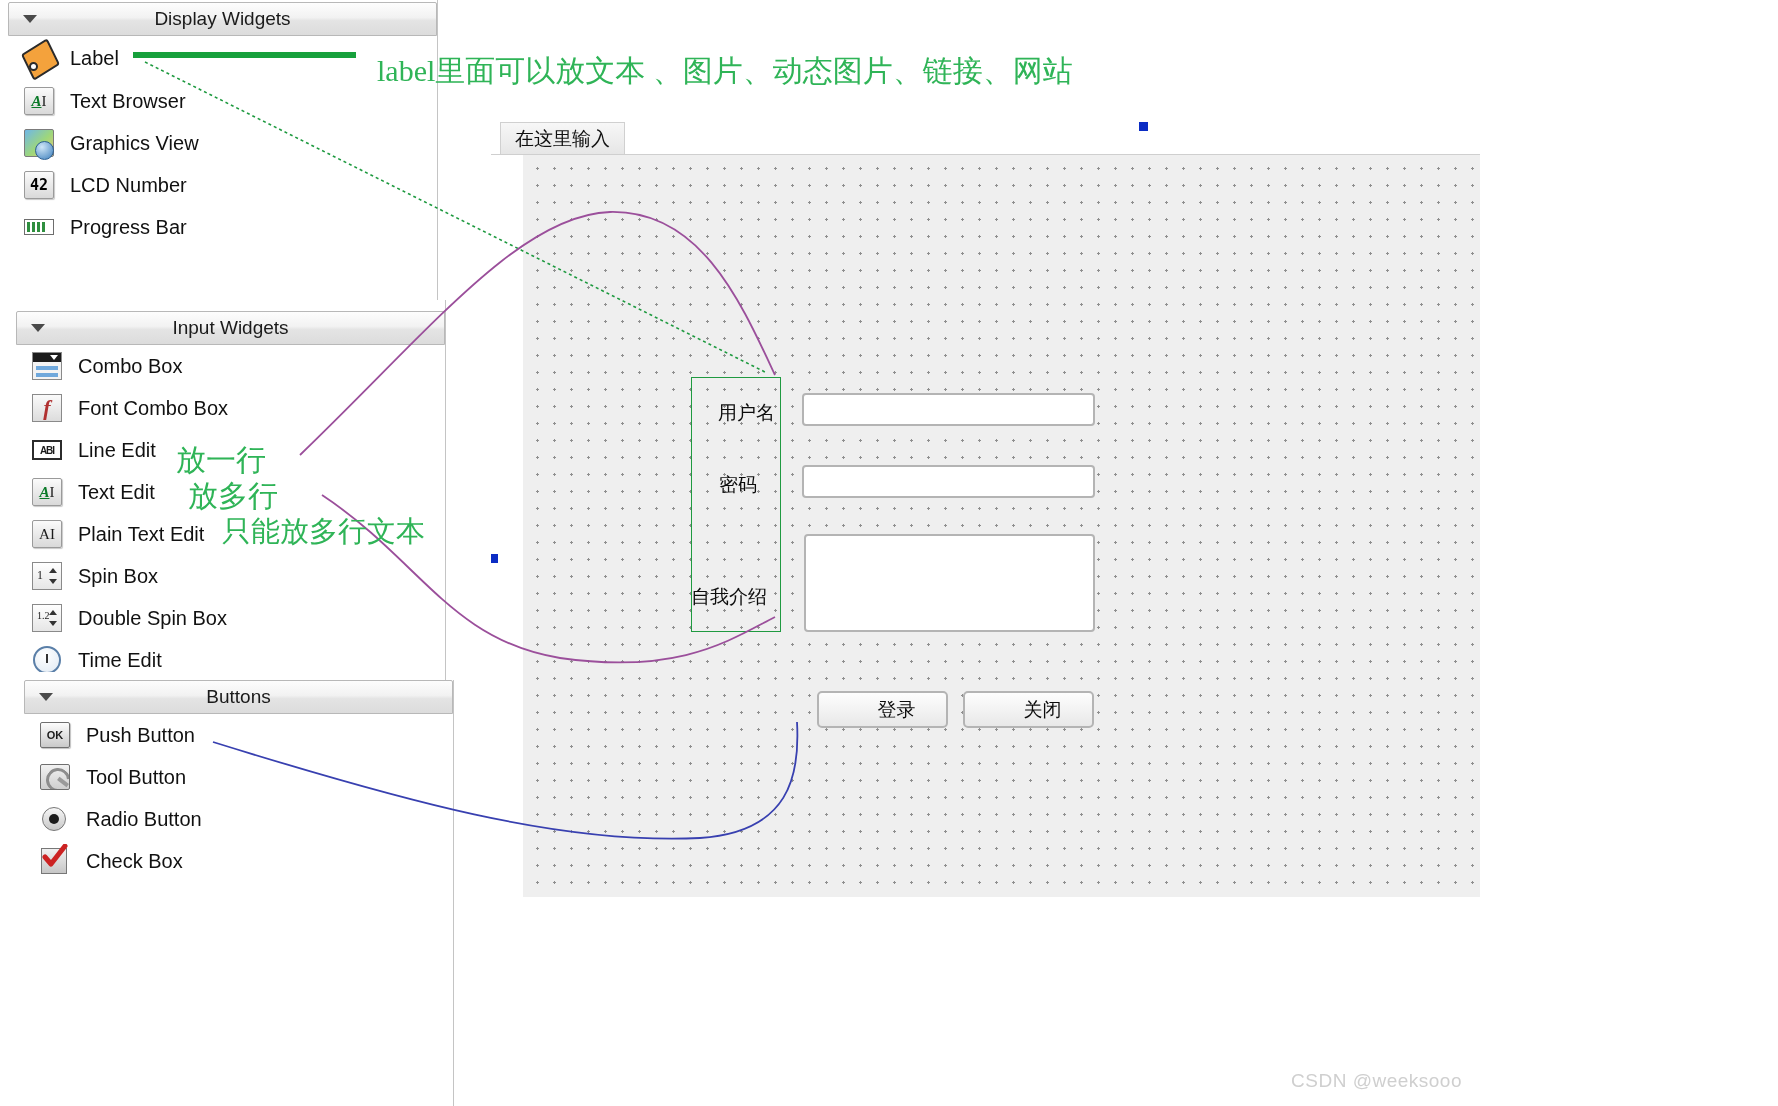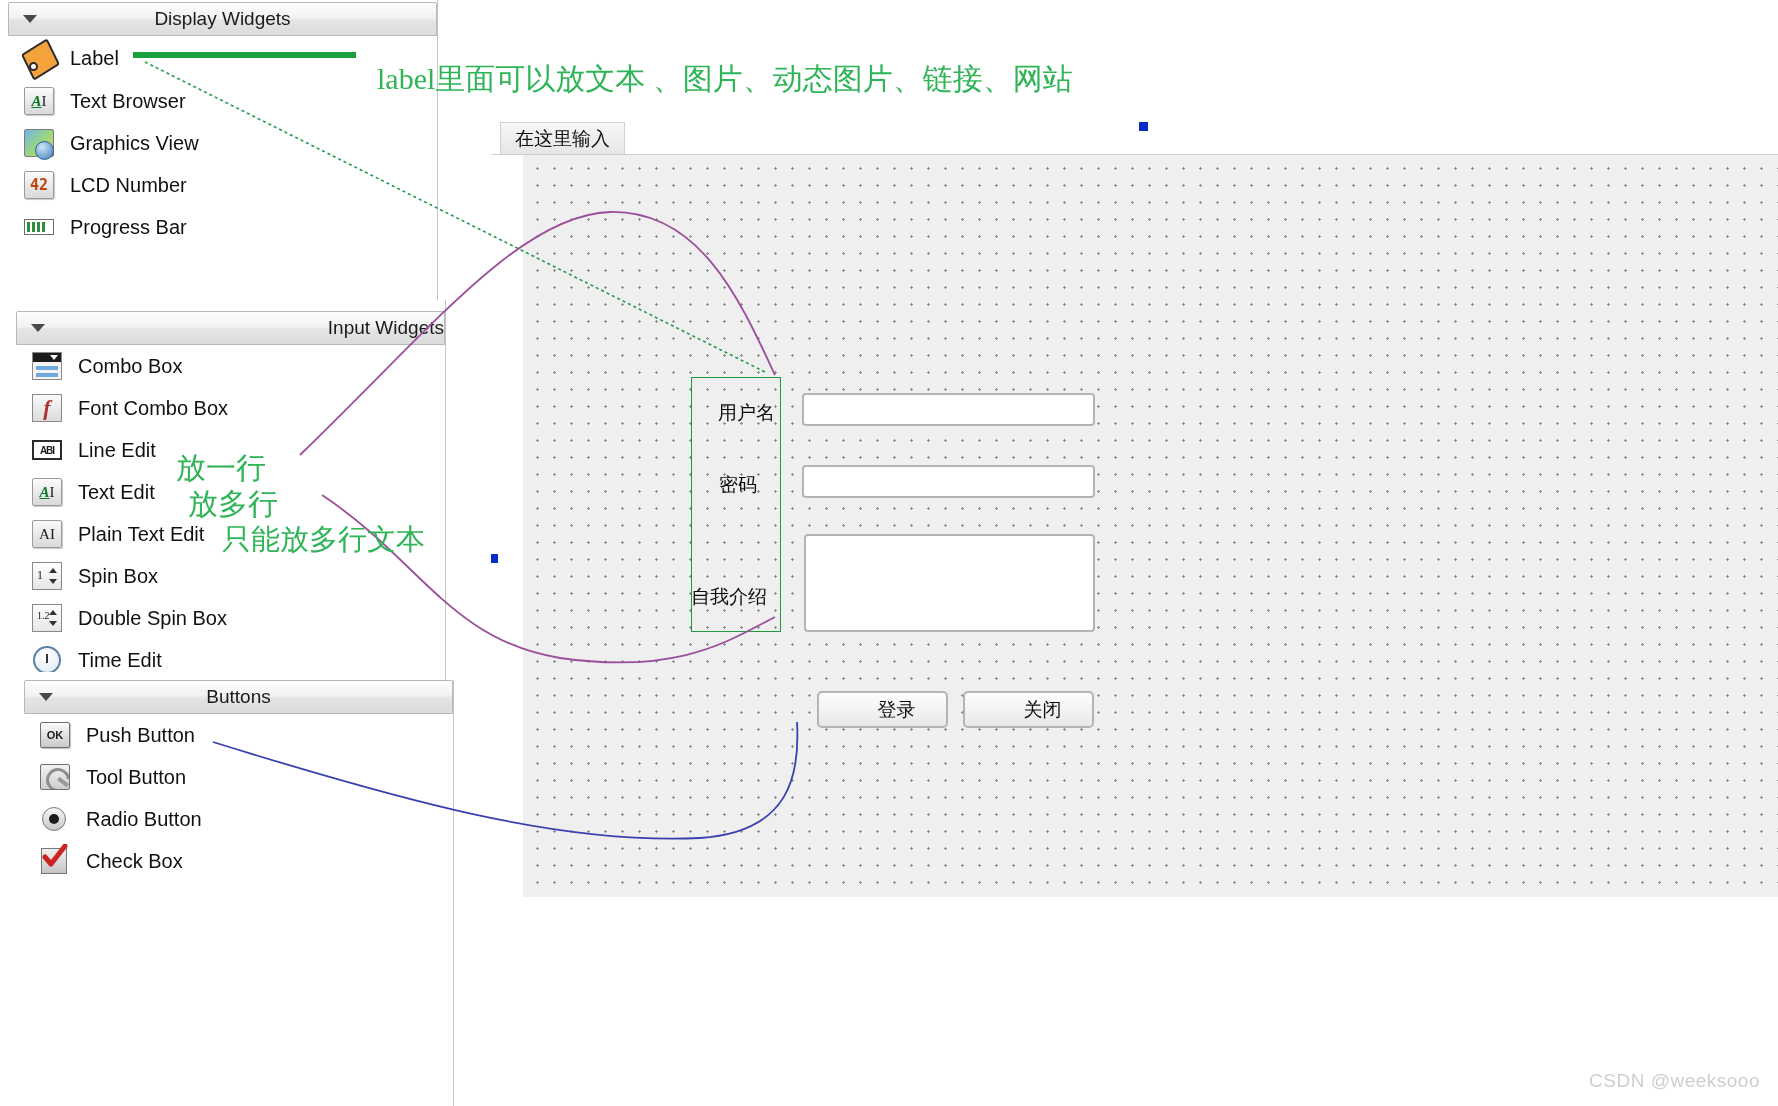--- a/index.html
+++ b/index.html
@@ -2,21 +2,21 @@
 <html><head>
 <meta charset="utf-8">
 <style>
   html, body {
     margin: 0; padding: 0;
     background: #ffffff;
     font-family: "Liberation Sans", "DejaVu Sans", sans-serif;
   }
   #root {
     position: relative;
-    width: 1778px;
+    width: 1480px;
     height: 1106px;
     overflow: hidden;
     background: #ffffff;
     border-radius: 12px;
   }
   .group-header {
     position: absolute;
     height: 34px;
     background: linear-gradient(to bottom, #fdfdfd 0%, #f2f2f2 45%, #e4e4e4 55%, #dcdcdc 100%);
     border: 1px solid #b8b8b8;
@@ -127,21 +127,21 @@
   .ico-cal { position:absolute; left:3px; top:1px; width:28px; height:28px;
     background:#ffffff; border:1px solid #8a8a8a; border-radius:2px; box-sizing:border-box;}
   .ico-cal-top { position:absolute; left:0; top:0; right:0; height:8px; background:#3f6fa8;}
   .ico-cal-num { position:absolute; left:0; right:0; top:8px; bottom:0;
     display:flex; align-items:center; justify-content:center;
     font-size:14px; font-weight:bold; color:#c0392b; }
 
   
   .ico-lcd-num { position:absolute; left:2px; top:1px; width:30px; height:28px;
     display:flex; align-items:center; justify-content:center;
-    font-size:15px; font-weight:bold; color:#c2410c;
+    font-size:15px; font-weight:bold; color:#000000;
     font-family:"DejaVu Sans Mono", monospace; }
 
   
   .ico-pb { position:absolute; left:2px; top:7px; width:30px; height:16px;
     background:#ffffff; border:1px solid #6d6d6d; box-sizing:border-box; }
   .ico-pb i { position:absolute; top:2px; width:3px; height:10px; background:#2f8f3f; display:block; }
 
   
   .ico-cb { position:absolute; left:2px; top:1px; width:30px; height:28px;
     background:#f3f3f3; border:1px solid #8a8a8a; box-sizing:border-box;}
@@ -214,21 +214,20 @@
     position: absolute;
     background: #c4c4c4;
     width: 1px;
   }
 
   
   .anno-text {
     position: absolute;
     white-space: nowrap;
     color: #1aa44a;
-    margin-top: 8px;
   }
   #anno-top {
     left: 377px; top: 51px;
     font-family: "Liberation Serif", "DejaVu Serif", serif;
     font-size: 30px;
     color: #2fb457;
   }
   #anno-one-line { left: 176px; top: 440px; font-size: 30px;
     font-family: "Liberation Serif","DejaVu Serif",serif; color:#2fb457; }
   #anno-multi-line { left: 188px; top: 476px; font-size: 30px;
@@ -385,21 +384,21 @@
               <i style="left:12px"></i>
               <i style="left:17px"></i>
           </span>
         </span>
         <span class="wlabel">Progress Bar</span>
       </div>
     </div>
 
     <div class="panel-divider" style="left:437px; top:0px; height:300px;"></div>
 
-    <div class="group-header" style="left:16px; top:311px; width:429px;justify-content:flex-end;">
+    <div class="group-header" style="left:16px; top:311px; width:429px;">
       <span class="caret"></span>
       <span class="group-title">Input Widgets</span>
     </div>
 
     <div class="wlist" style="left:16px; top:345px; width:429px;">
 
       <div class="witem">
         <span class="ico">
           <span class="ico-cb">
             <span class="ico-cb-bar"></span>

